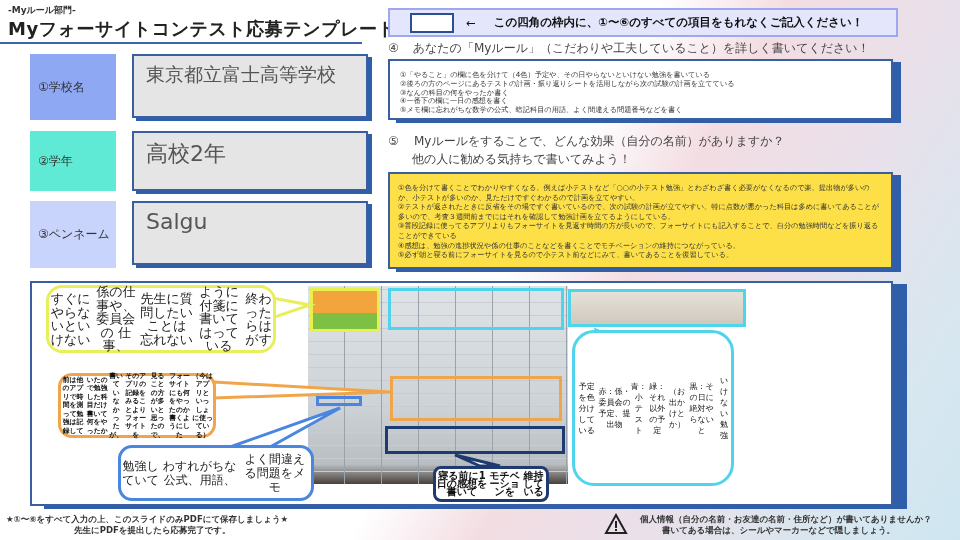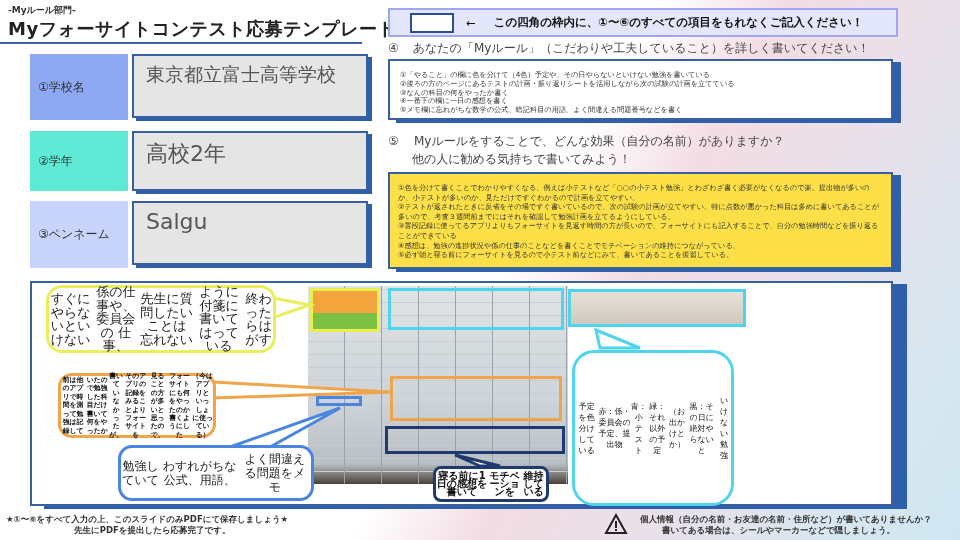--- a/index.html
+++ b/index.html
@@ -5,21 +5,21 @@
 *{box-sizing:border-box;margin:0;padding:0}
 html,body{width:960px;height:540px;overflow:hidden}
 body{position:relative;font-family:"DejaVu Sans",sans-serif;color:#222;
  background:linear-gradient(120deg,#ffffff 0%,#ffffff 52%,#f3dde3 62%,#e9e0ea 75%,#d7e7f0 90%,#cfe6f1 100%);}
 .abs{position:absolute}
 
 .subtitle{left:8px;top:4px;font-size:9px;font-weight:bold;color:#333}
 .title{left:8px;top:17px;font-size:18px;font-weight:bold;color:#222;letter-spacing:0.5px}
 .title-line{left:0;top:42px;width:362px;height:2px;background:#3c64a8}
 
-.lbl{left:30px;width:98px;font-size:12px;color:#333;padding-left:8px;display:flex;align-items:center}
+.lbl{left:30px;width:86px;font-size:12px;color:#333;padding-left:8px;display:flex;align-items:center}
 .lbl.l1{top:54px;height:66px;background:#8fa8f3}
 .lbl.l2{top:131px;height:60px;background:#5eead4}
 .lbl.l3{top:201px;height:67px;background:#c8d4fb}
 .fbox{left:132px;width:236px;background:#e5e5e5;border:2px solid #3a5fa0;box-shadow:4px 3px 0 #2f5faa;padding:6px 12px;color:#555}
 .fbox.f1{top:54px;height:64px;font-size:19px;font-family:"DejaVu Serif",serif}
 .fbox.f2{top:131px;height:60px;font-size:22px}
 .fbox.f3{top:201px;height:64px;font-size:22px}
 
 .instr{left:388px;top:8px;width:510px;height:29px;background:#e4e6fb;border:2px solid #9fa8ee;display:flex;align-items:center;font-size:11.5px;font-weight:bold;color:#111}
 .instr .sq{width:44px;height:20px;border:2px solid #2c4f93;background:#fff;margin-left:20px;margin-right:12px}
@@ -40,21 +40,21 @@
 .photo2{left:568px;top:289px;width:178px;height:38px;background:linear-gradient(180deg,#e6e1d8,#cfc9bd);border:3px solid #4fd4ee}
 .hl-cyan{left:388px;top:288px;width:176px;height:42px;border:3px solid #4fd4ee}
 .hl-orange{left:390px;top:376px;width:172px;height:45px;border:3px solid #f0a54a}
 .hl-navy{left:385px;top:426px;width:180px;height:28px;border:3px solid #1f3a6e}
 .hl-blue{left:316px;top:396px;width:46px;height:10px;border:3px solid #4a86e0}
 .bubble{position:absolute;background:#fff;text-align:center;display:flex;align-items:center;justify-content:center;flex-direction:row}
 .b-yellow{left:46px;top:285px;width:230px;height:68px;border:3px solid #e8ef5a;border-radius:16px;font-size:13px;line-height:13.5px;color:#222}
 .b-orange{left:58px;top:373px;width:158px;height:65px;border:3px solid #f0a54a;border-radius:14px;font-size:6.8px;line-height:8.4px;font-weight:bold;color:#111}
 .b-blue{left:118px;top:445px;width:196px;height:56px;border:3px solid #4a86e0;border-radius:14px;font-size:12px;line-height:14px;color:#222}
 .b-navy{left:433px;top:466px;width:116px;height:36px;border:3px solid #1f3a6e;border-radius:8px;font-size:10px;line-height:8px;font-weight:bold;color:#111}
-.b-cyan{left:572px;top:350px;width:162px;height:156px;border:3px solid #4fd4ee;border-radius:22px;font-size:8px;line-height:11px;color:#111}
+.b-cyan{left:572px;top:330px;width:162px;height:156px;border:3px solid #4fd4ee;border-radius:22px;font-size:8px;line-height:11px;color:#111}
 
 .foot-left{left:6px;top:514px;font-size:8.5px;font-weight:bold;color:#333;line-height:11px}
 .foot-left .l2{padding-left:68px}
 .foot-right{left:640px;top:514px;font-size:8.5px;font-weight:bold;color:#333;line-height:11px}
 .foot-right .l2{padding-left:22px}
 .warn-icon{left:604px;top:513px;width:24px;height:22px}
 </style>
 </head>
 <body>
 

